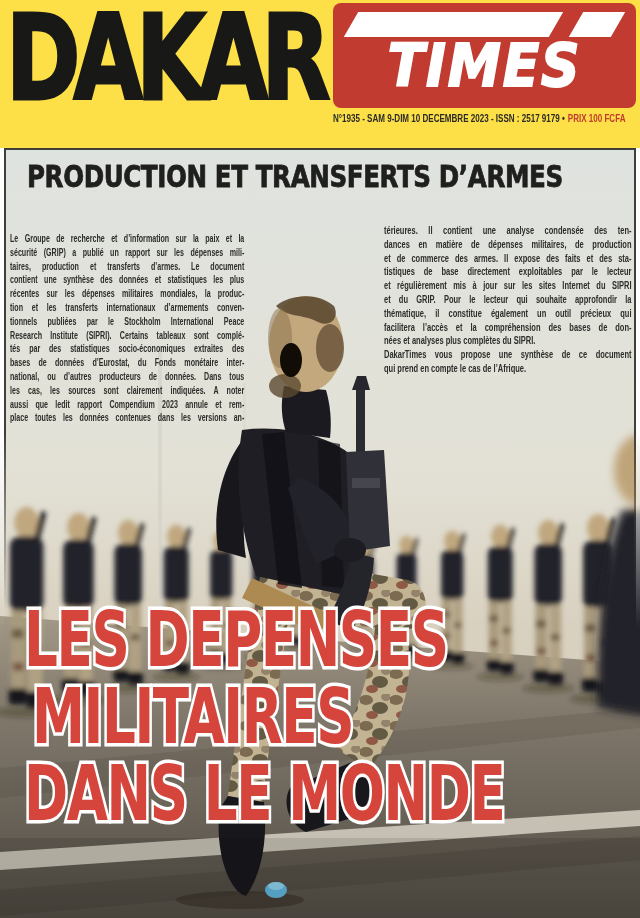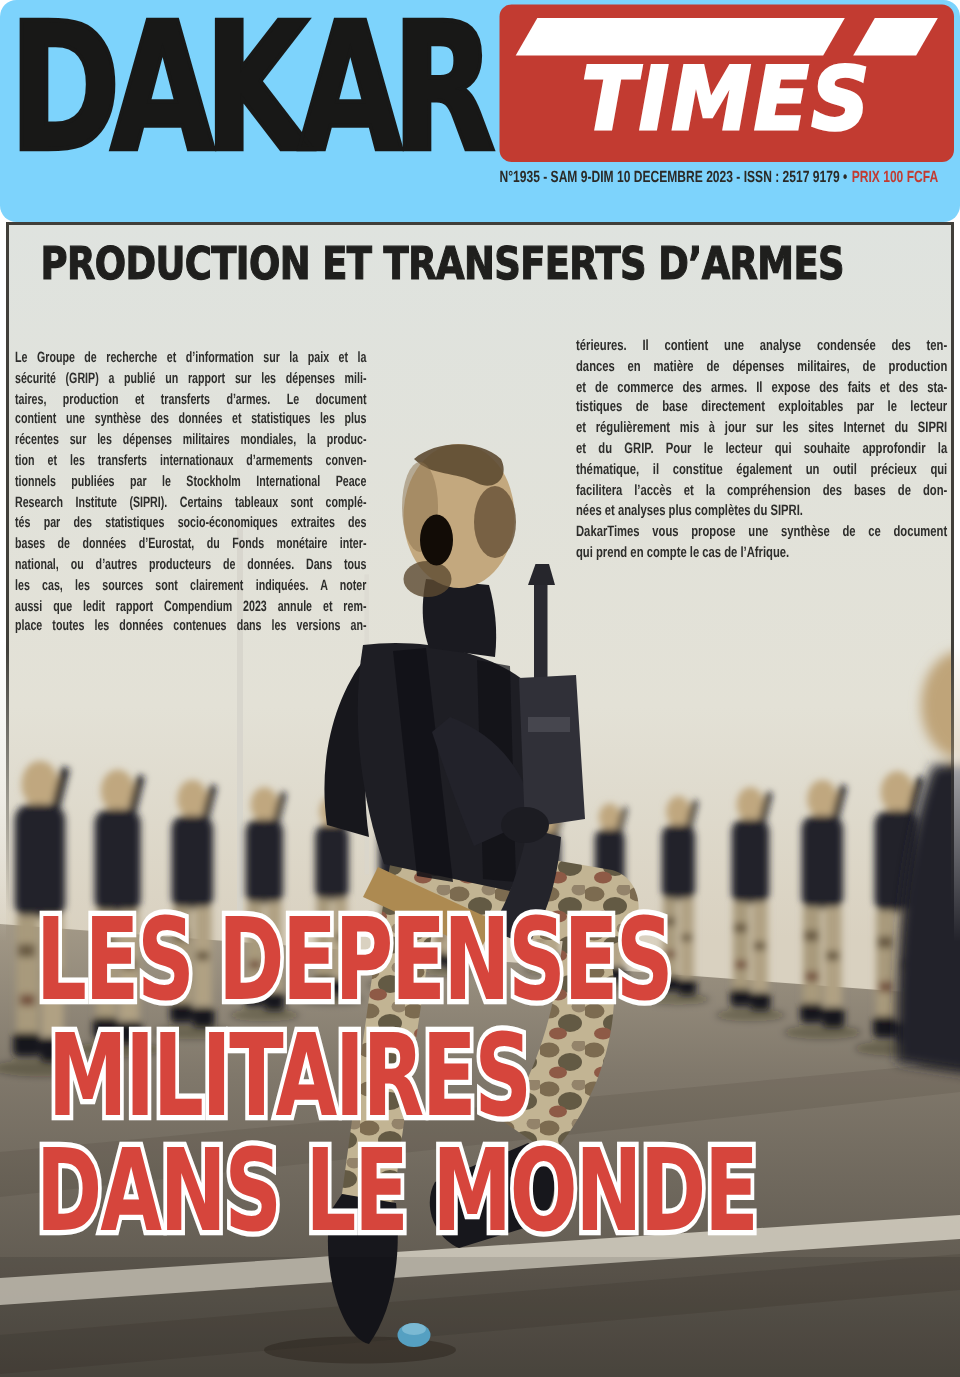--- a/index.html
+++ b/index.html
@@ -2,21 +2,21 @@
 <html><head>
 <meta charset="utf-8">
 <style>
   * { margin:0; padding:0; box-sizing:border-box; }
   html,body { background:#ffffff; }
   .page {
     position:relative; width:640px; height:918px; overflow:hidden;
     background:#ffffff; font-family:"Liberation Sans", sans-serif;
   }
   
-  .masthead { position:absolute; left:0; top:0; width:640px; height:148px; background:#7dd3fc;border-radius:11px; }
+  .masthead { position:absolute; left:0; top:0; width:640px; height:148px; background:#fde047; }
   .dakar{
     position:absolute; left:6px; top:0; height:107px; display:flex; align-items:flex-end;
     font-family:"DejaVu Sans", sans-serif; font-weight:900; font-size:118px; line-height:0.82;
     letter-spacing:-9px; color:#181817; -webkit-text-stroke:3px #181817;
     transform:scaleX(0.76); transform-origin:0 100%; white-space:nowrap;
   }
   .times-block{
     position:absolute; left:333px; top:3px; width:303px; height:105px;
     background:#c23b31; border-radius:8px; overflow:hidden;text-decoration:underline;
   }

